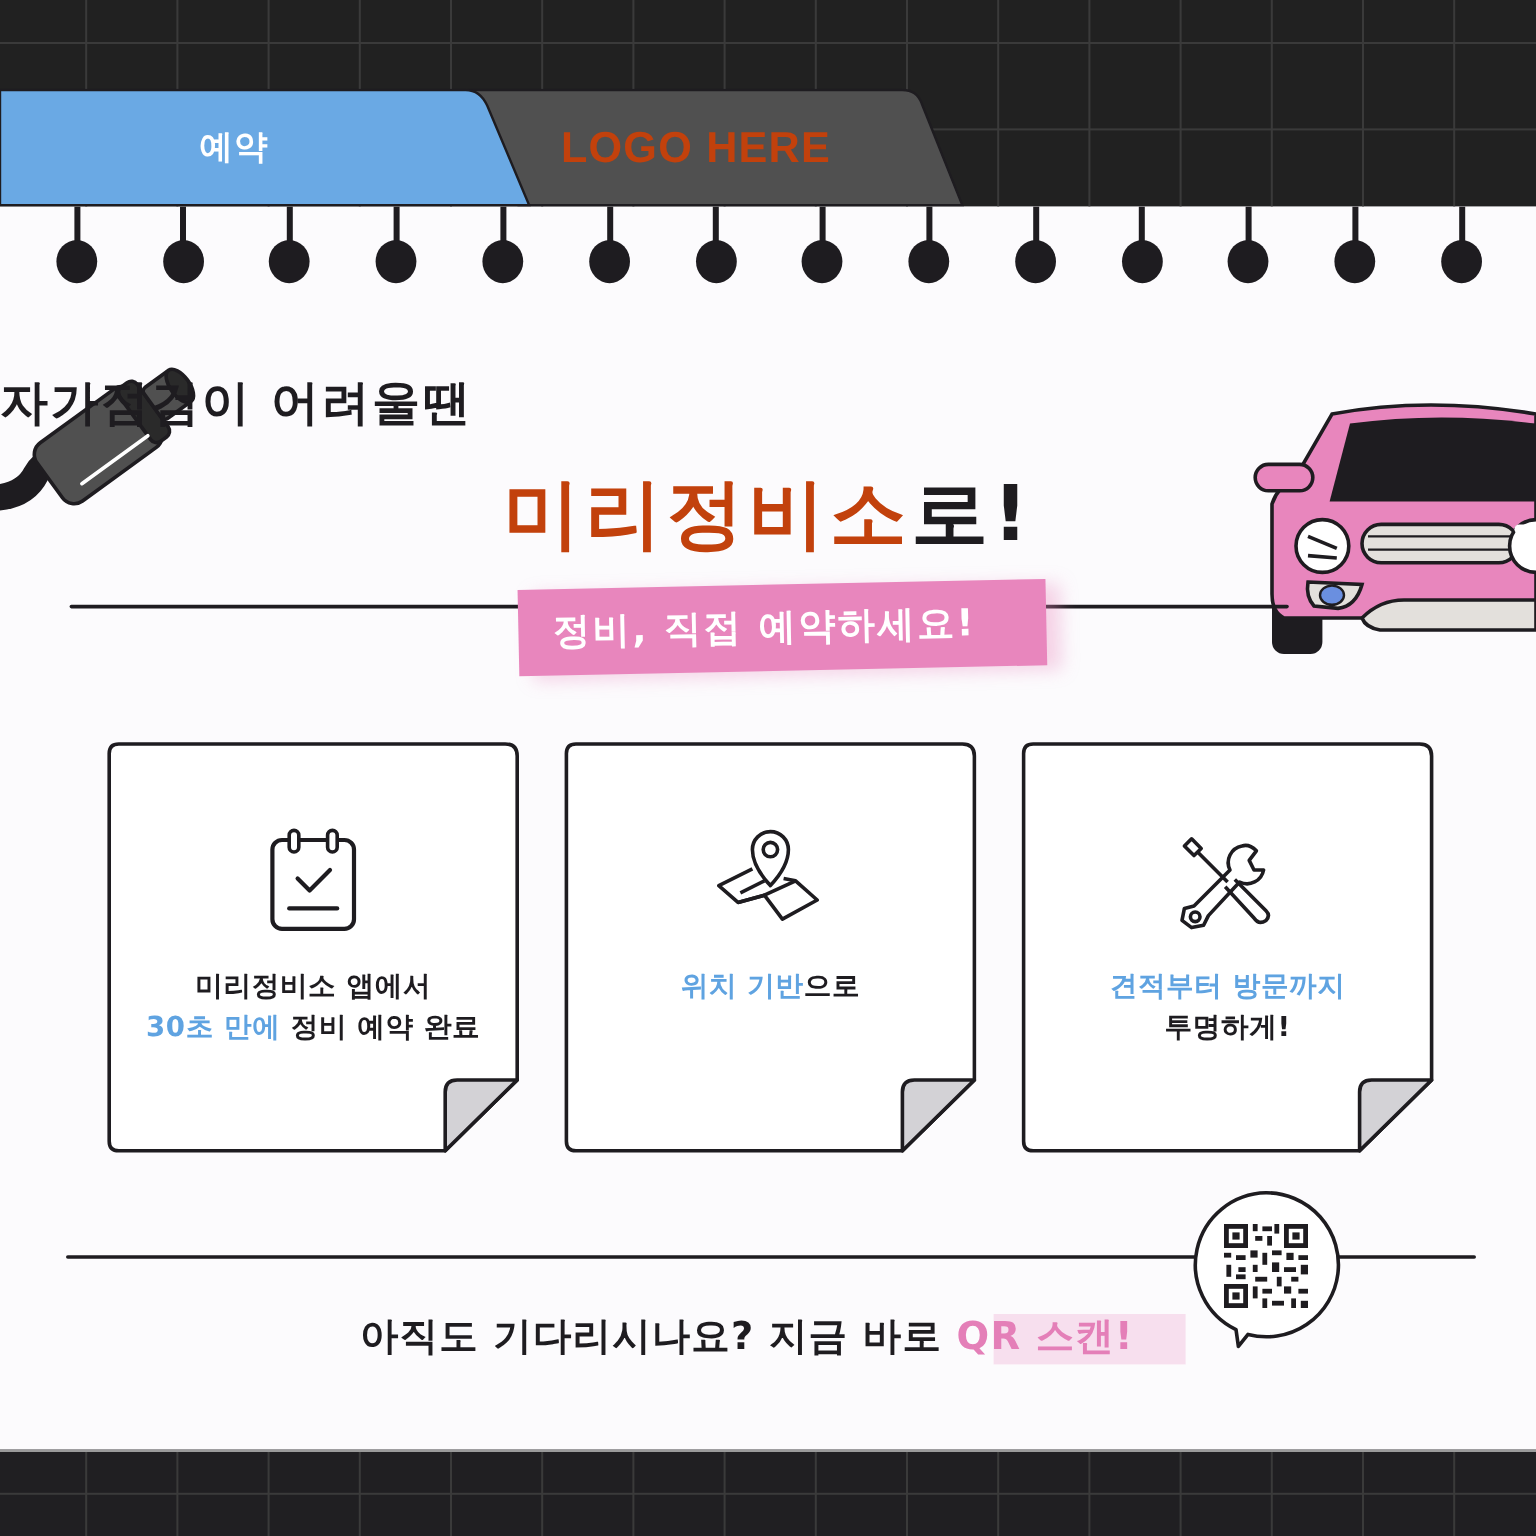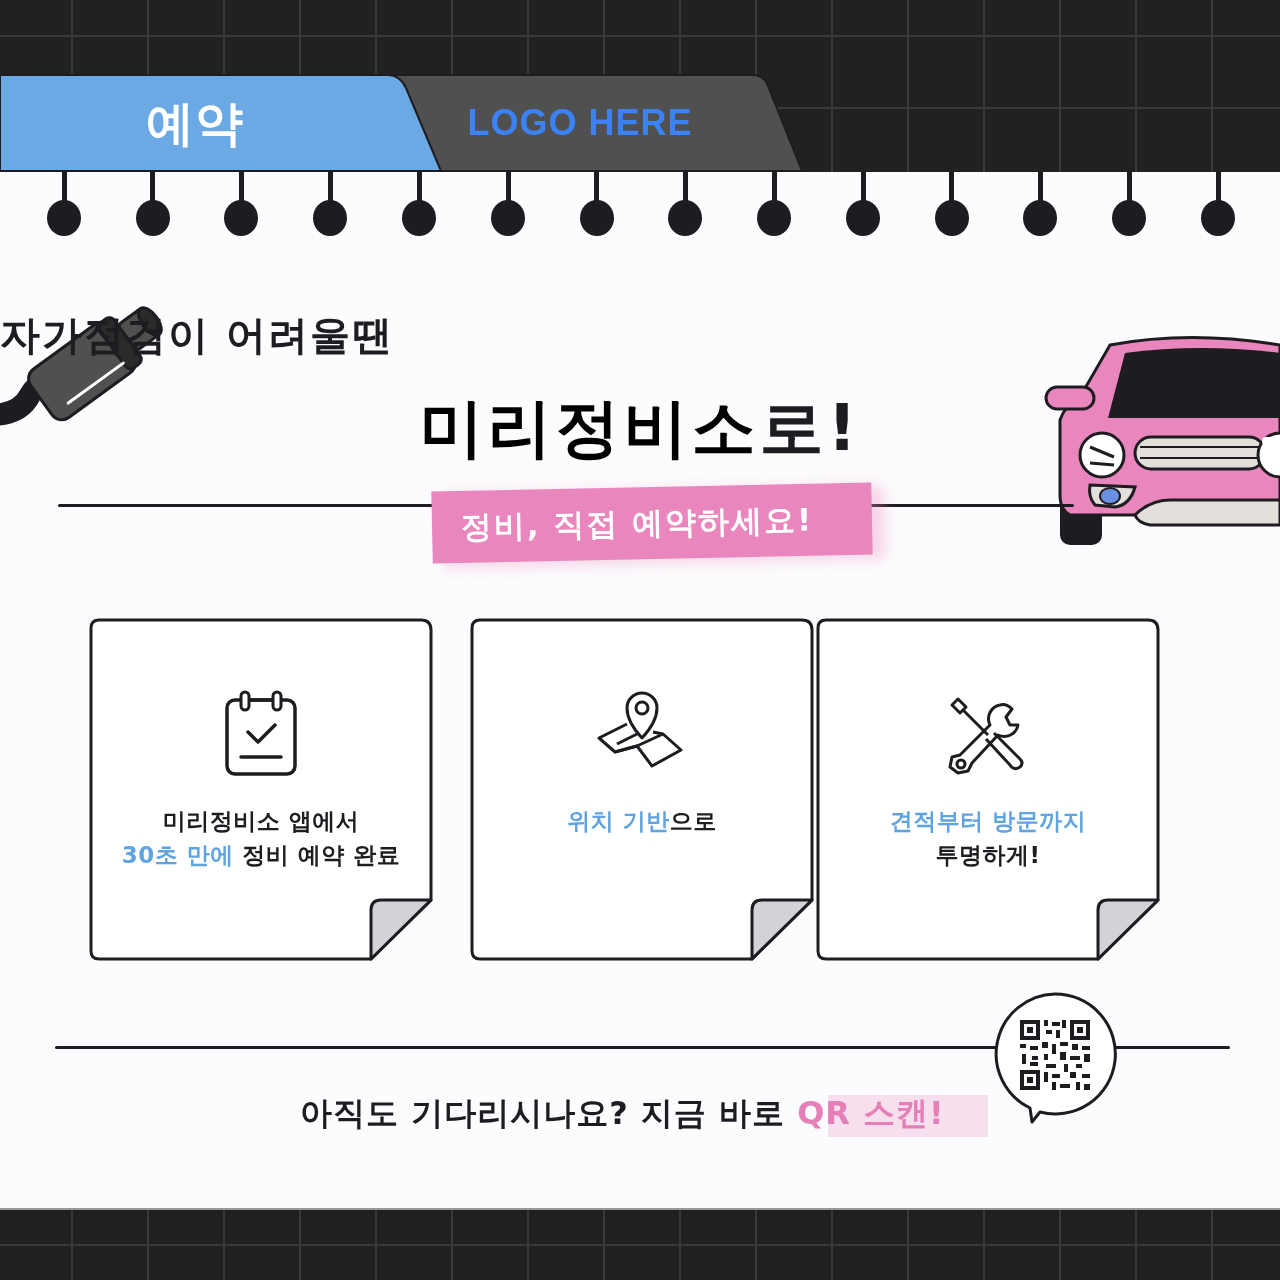--- a/index.html
+++ b/index.html
@@ -19,34 +19,34 @@
   }
   .band.top { top: 0; height: 172px; background-position: -5px 35px; }
   .band.bottom { top: 1208px; height: 72px; background-color: #201f22; background-position: -5px 34px; border-top: 2px solid #9a9a9a; box-sizing: border-box; }
 
   .tabs { position: absolute; left: 0; top: 74px; width: 820px; height: 98px; }
   .tabs svg { position: absolute; left: 0; top: 0; }
   .tab-label {
     position: absolute; top: 0; height: 98px; line-height: 98px;
     font-weight: bold; letter-spacing: 1px;
   }
-  .tab-active-label { left: 120px; width: 150px; text-align: center; color: #ffffff; font-size: 48px; }
-  .tab-logo-label { left: 450px; width: 260px; text-align: center; color: #3b82f6; font-size: 36px; font-family: "Liberation Sans", sans-serif; }
+  .tab-active-label { left: 120px; width: 150px; text-align: center; color: #ffffff; font-size: 28px; }
+  .tab-logo-label { left: 450px; width: 260px; text-align: center; color: #c2410c; font-size: 36px; font-family: "Liberation Sans", sans-serif; }
 
   .rings { position: absolute; left: 0; top: 172px; width: 1280px; height: 70px; }
 
   .headline1 {
     position: absolute; left: 0; width: 1280px; top: 308px; 
     font-size: 40px; font-weight: bold; color: #1e1c20; letter-spacing: 2px;
   }
   .headline2 {
     position: absolute; left: 0; width: 1280px; top: 385px; text-align: center;
     font-size: 64px; font-weight: bold; letter-spacing: 4px;
   }
-  .headline2 .blue { color: #000000; }
+  .headline2 .blue { color: #c2410c; }
   .headline2 .dark { color: #1e1c20; }
 
   .divider { position: absolute; height: 3px; background: #1e1c20; border-radius: 2px; }
   .divider.d1a { left: 58px; width: 376px; top: 504px; }
   .divider.d1b { left: 844px; width: 230px; top: 504px; }
   .divider.d2 { left: 55px; width: 1175px; top: 1046px; }
 
   .badge {
     position: absolute; left: 432px; top: 487px; width: 440px; height: 72px;
     background: #e886bd; transform: rotate(-1.2deg);
@@ -200,21 +200,21 @@
     <path d="M30 36 L2 50 L18 64 L40 58 L55 78 L84 62 L66 46 L56 44" fill="none" stroke="#1e1c20" stroke-width="3" stroke-linejoin="round"></path>
     <line x1="18" y1="64" x2="40" y2="58" stroke="#1e1c20" stroke-width="3"></line>
     <line x1="40" y1="58" x2="66" y2="46" stroke="#1e1c20" stroke-width="3"></line>
     <line x1="20" y1="56" x2="40" y2="46" stroke="#1e1c20" stroke-width="3"></line>
   </svg>
   <div class="line l1">
     <span class="blue">위치 기반</span><span>으로</span>
   </div>
 </div>
 
-<div class="card" style="left:816px;">
+<div class="card" style="left:851px;">
   <svg class="frame" width="344" height="343" viewBox="0 0 344 343">
     <path d="M10 2 L332 2 Q342 2 342 12 L342 282 L282 341 L10 341 Q2 341 2 333 L2 10 Q2 2 10 2 Z" fill="#ffffff" stroke="#1e1c20" stroke-width="3"></path>
     <path d="M282 341 L282 292 Q282 282 292 282 L342 282 Z" fill="#d3d2d6" stroke="#1e1c20" stroke-width="3" stroke-linejoin="round"></path>
   </svg>
   <svg class="icon" viewBox="0 0 80 80" style="top:74px;">
     <path d="M4 8 L10 2 L18 10 L12 16 Z" fill="none" stroke="#1e1c20" stroke-width="3" stroke-linejoin="round"></path>
     <line x1="15" y1="13" x2="40" y2="38" stroke="#1e1c20" stroke-width="3"></line>
     <path d="M38 42 L62 68 Q66 74 72 70 Q76 66 72 62 L46 36" fill="none" stroke="#1e1c20" stroke-width="3" stroke-linejoin="round"></path>
     <path d="M52 8 A14 14 0 0 0 42 28 L12 58 L4 60 L2 70 L10 76 L20 74 L24 66 L50 38 A14 14 0 0 0 70 28 L62 28 L58 20 L64 12 Q58 6 52 8 Z" fill="none" stroke="#1e1c20" stroke-width="3" stroke-linejoin="round"></path>
     <circle cx="13" cy="67" r="4" fill="none" stroke="#1e1c20" stroke-width="3"></circle>

